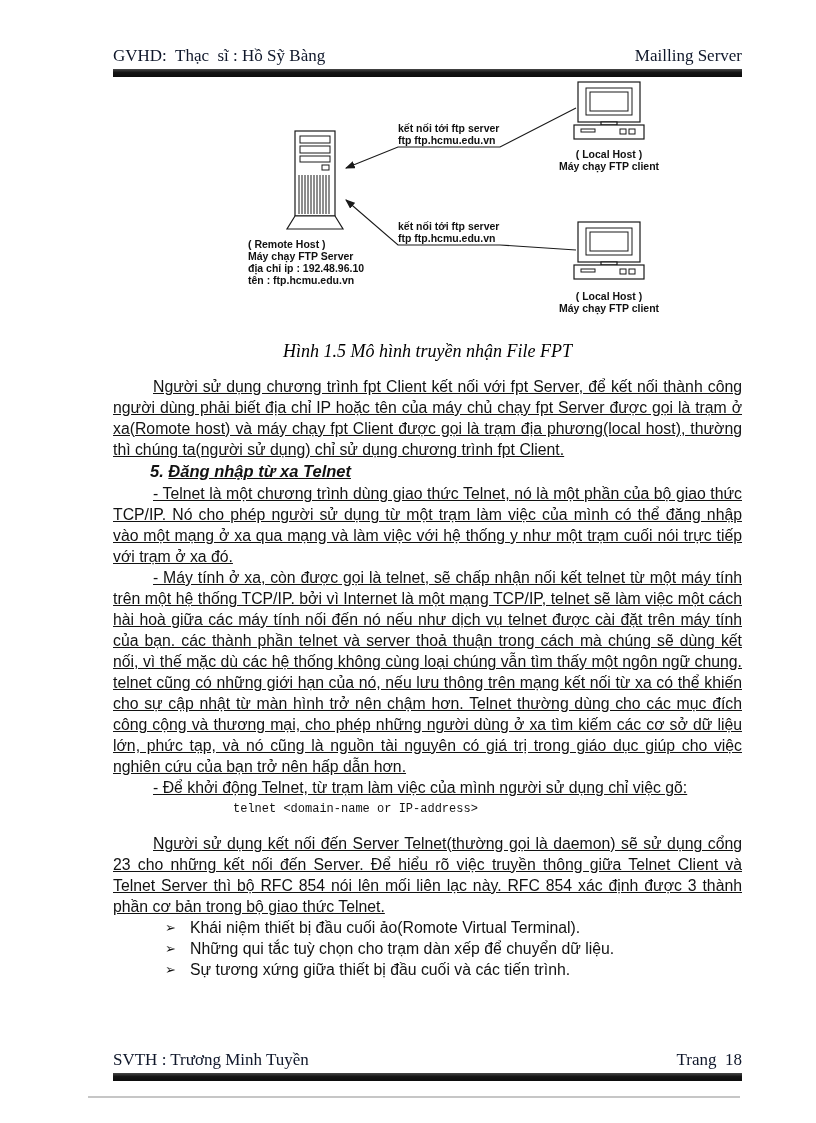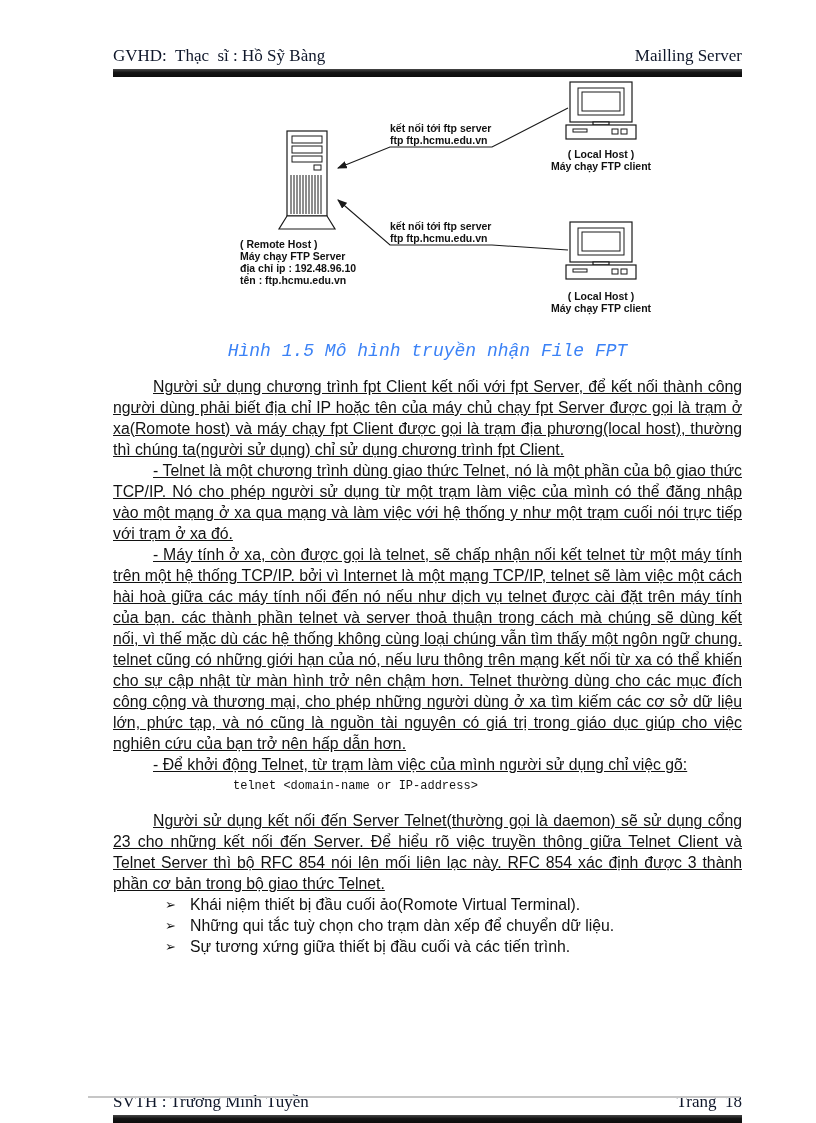--- a/index.html
+++ b/index.html
@@ -1,32 +1,32 @@
 <!DOCTYPE html>
 <html><head>
 <meta charset="utf-8">
 <style>
   html,body{margin:0;padding:0;background:#ffffff;}
   .page{position:relative;width:816px;height:1123px;background:#fff;font-family:"Liberation Sans",sans-serif;color:#121212;overflow:hidden;}
   
   .hdr{position:absolute;left:113px;top:46px;width:629px;}
-  .ftr{position:absolute;left:113px;top:1092px;width:629px;}
+  .ftr{position:absolute;left:113px;top:1050px;width:629px;}
   .hdr-row,.ftr-row{display:flex;justify-content:space-between;font-family:"Liberation Serif",serif;font-size:17px;color:#0f172a;}
   .hdr-row span,.ftr-row span{white-space:pre;}
   .rule{margin-top:3px;height:8px;background:linear-gradient(180deg,#474747 0%,#141414 45%,#0d0d0d 100%);}
   .bottom-line{position:absolute;left:88px;top:1096px;width:652px;height:2px;background:#c6c6c6;}
   
-  .figure{position:absolute;left:0;top:78px;width:732px;height:258px;}
+  .figure{position:absolute;left:8px;top:78px;width:732px;height:258px;}
   .figure svg{display:block;}
   svg text{font-family:"Liberation Sans",sans-serif;font-weight:bold;font-size:10.5px;fill:#111;}
   svg .ctr{text-anchor:middle;}
   svg .shape{fill:#fff;stroke:#1a1a1a;stroke-width:1.2;}
   svg .thin{fill:none;stroke:#1a1a1a;stroke-width:1;}
   svg .wire{fill:none;stroke:#1a1a1a;stroke-width:1.1;}
-  .caption{position:absolute;left:113px;top:341px;width:629px;text-align:center;font-family:Liberation Mono, monospace;font-style:italic;font-size:18px;color:#3b82f6;}
+  .caption{position:absolute;left:113px;top:341px;width:629px;text-align:center;font-family:Liberation Serif, serif;font-style:italic;font-size:18px;color:#000000;}
   
   .content{position:absolute;left:113px;top:376px;width:629px;font-size:15.8px;line-height:21px;text-align:justify;}
   .para{margin:0;text-indent:40px;text-decoration:underline;}
   .heading{margin:1px 0;text-indent:37px;font-weight:bold;font-style:italic;font-size:16.5px;text-align:left;}
   .heading .hu{text-decoration:underline;}
   .code{margin:1px 0 13px;padding-left:120px;font-family:"Liberation Mono",monospace;font-size:12px;text-align:left;}
   .bullets{list-style:none;margin:0;padding:0;text-align:left;}
   .bullets li{position:relative;padding-left:77px;}
   .bullets .glyph{position:absolute;left:52px;top:0;font-size:13px;}
 </style>
@@ -101,20 +101,21 @@
       <text class="ctr" x="601" y="222">( Local Host )</text>
       <text class="ctr" x="601" y="234">Máy chạy FTP client</text>
     </svg>
   </div>
 
   <div class="caption">Hình 1.5 Mô hình truyền nhận File FPT</div>
 
   <div class="content">
     <p class="para">Người sử dụng chương trình fpt Client kết nối với fpt Server, để kết nối thành công người dùng phải biết địa chỉ IP hoặc tên của máy chủ chạy fpt Server được gọi là trạm ở xa(Romote host) và máy chạy fpt Client được gọi là trạm địa phương(local host), thường thì chúng ta(người sử dụng) chỉ sử dụng chương trình fpt Client.</p>
 
+    <p class="heading"><span>5.</span> <span class="hu">Đăng nhập từ xa Telnet</span></p>
 
     <p class="para">- Telnet là một chương trình dùng giao thức Telnet, nó là một phần của bộ giao thức TCP/IP. Nó cho phép người sử dụng từ một trạm làm việc của mình có thể đăng nhập vào một mạng ở xa qua mạng và làm việc với hệ thống y như một trạm cuối nói trực tiếp với trạm ở xa đó.</p>
     <p class="para">- Máy tính ở xa, còn được gọi là telnet, sẽ chấp nhận nối kết telnet từ một máy tính trên một hệ thống TCP/IP. bởi vì Internet là một mạng TCP/IP, telnet sẽ làm việc một cách hài hoà giữa các máy tính nối đến nó nếu như dịch vụ telnet được cài đặt trên máy tính của bạn. các thành phần telnet và server thoả thuận trong cách mà chúng sẽ dùng kết nối, vì thế mặc dù các hệ thống không cùng loại chúng vẫn tìm thấy một ngôn ngữ chung. telnet cũng có những giới hạn của nó, nếu lưu thông trên mạng kết nối từ xa có thể khiến cho sự cập nhật từ màn hình trở nên chậm hơn. Telnet thường dùng cho các mục đích công cộng và thương mại, cho phép những người dùng ở xa tìm kiếm các cơ sở dữ liệu lớn, phức tạp, và nó cũng là nguồn tài nguyên có giá trị trong giáo dục giúp cho việc nghiên cứu của bạn trở nên hấp dẫn hơn.</p>
     <p class="para">- Để khởi động Telnet, từ trạm làm việc của mình người sử dụng chỉ việc gõ:</p>
 
     <p class="code">telnet &lt;domain-name or IP-address&gt;</p>
 
     <p class="para">Người sử dụng kết nối đến Server Telnet(thường gọi là daemon) sẽ sử dụng cổng 23 cho những kết nối đến Server. Để hiểu rõ việc truyền thông giữa Telnet Client và Telnet Server thì bộ RFC 854 nói lên mối liên lạc này. RFC 854 xác định được 3 thành phần cơ bản trong bộ giao thức Telnet.</p>
 
     <ul class="bullets">

